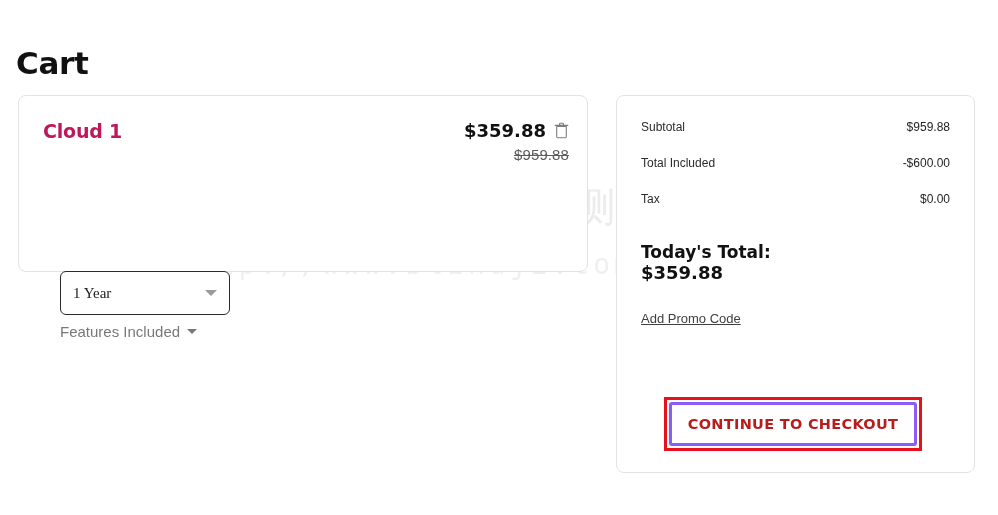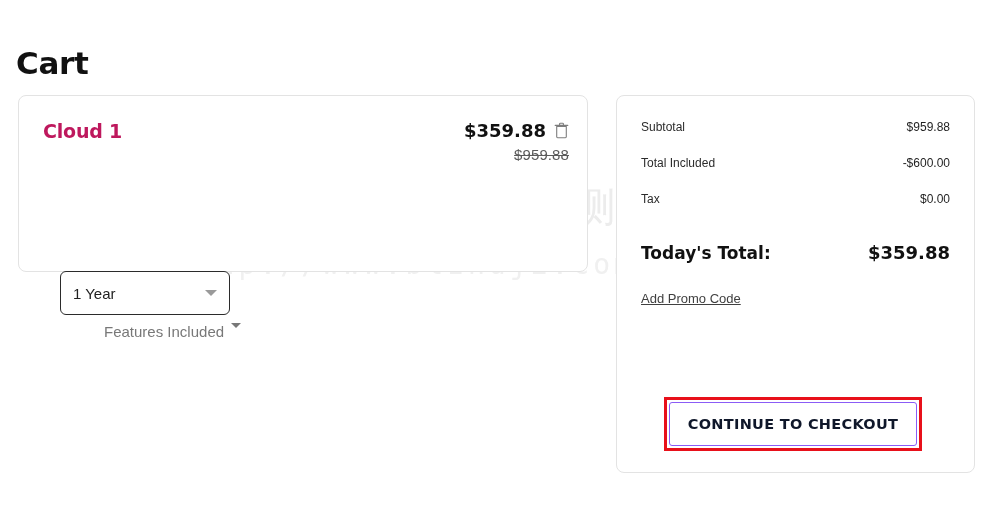--- a/index.html
+++ b/index.html
@@ -165,41 +165,42 @@
     width: 170px;
     height: 44px;
     border: 1px solid #2b2b2b;
     border-radius: 6px;
     background: #ffffff;
     box-sizing: border-box;
     display: flex;
     align-items: center;
     padding: 0 12px;
     cursor: pointer;
+    font-family: Liberation Serif, serif;
   }
   .term-select .term-label {
     font-size: 15px;
     color: #222222;
     flex: 1;
   }
   .caret-gray {
     width: 0; height: 0;
     border-left: 6px solid transparent;
     border-right: 6px solid transparent;
     border-top: 6px solid #9a9a9a;
   }
 
   .features-toggle {
     position: absolute;
     left: 41px;
     top: 227px;
     display: flex;
+    align-items: center;
     gap: 7px;
     cursor: pointer;
-    margin-left: 44px;
   }
   .features-toggle .feat-label {
     font-size: 15px;
     color: #787878;
   }
   .caret-small {
     width: 0; height: 0;
     border-left: 5px solid transparent;
     border-right: 5px solid transparent;
     border-top: 5px solid #787878;
@@ -228,20 +229,21 @@
     color: #2b2b2b;
     margin-bottom: 22px;
   }
   .sum-row .sum-val { color: #1f1f1f; }
 
   .total-row {
     display: flex;
     justify-content: space-between;
     align-items: baseline;
     margin-top: 36px;
+    flex-direction: column;
   }
   .total-row .total-label {
     font-family: "DejaVu Sans", sans-serif;
     font-weight: bold;
     font-size: 17px;
     color: #111111;
   }
   .total-row .total-val {
     font-family: "DejaVu Sans", sans-serif;
     font-weight: bold;
@@ -271,31 +273,31 @@
     z-index: 20;
     pointer-events: none;
   }
   #checkout-button {
     position: absolute;
     left: 669px;
     top: 402px;
     width: 248px;
     height: 44px;
     background: #ffffff;
-    border: 1px solid #8b5cf6;
+    border: 3px solid #8b5cf6;
     border-radius: 3px;
     box-sizing: border-box;
     display: flex;
     align-items: center;
     justify-content: center;
     font-family: "DejaVu Sans", sans-serif;
     font-weight: bold;
     font-size: 14.5px;
     letter-spacing: 0.3px;
-    color: #0f172a;
+    color: #b91c1c;
     cursor: pointer;
     z-index: 15;
   }
 </style>
 </head>
 <body>
 
 <div id="watermark">
   <div class="wm-brand-row">
     <span class="wm-logo"><span>B</span><span class="wm-dot"></span></span>

